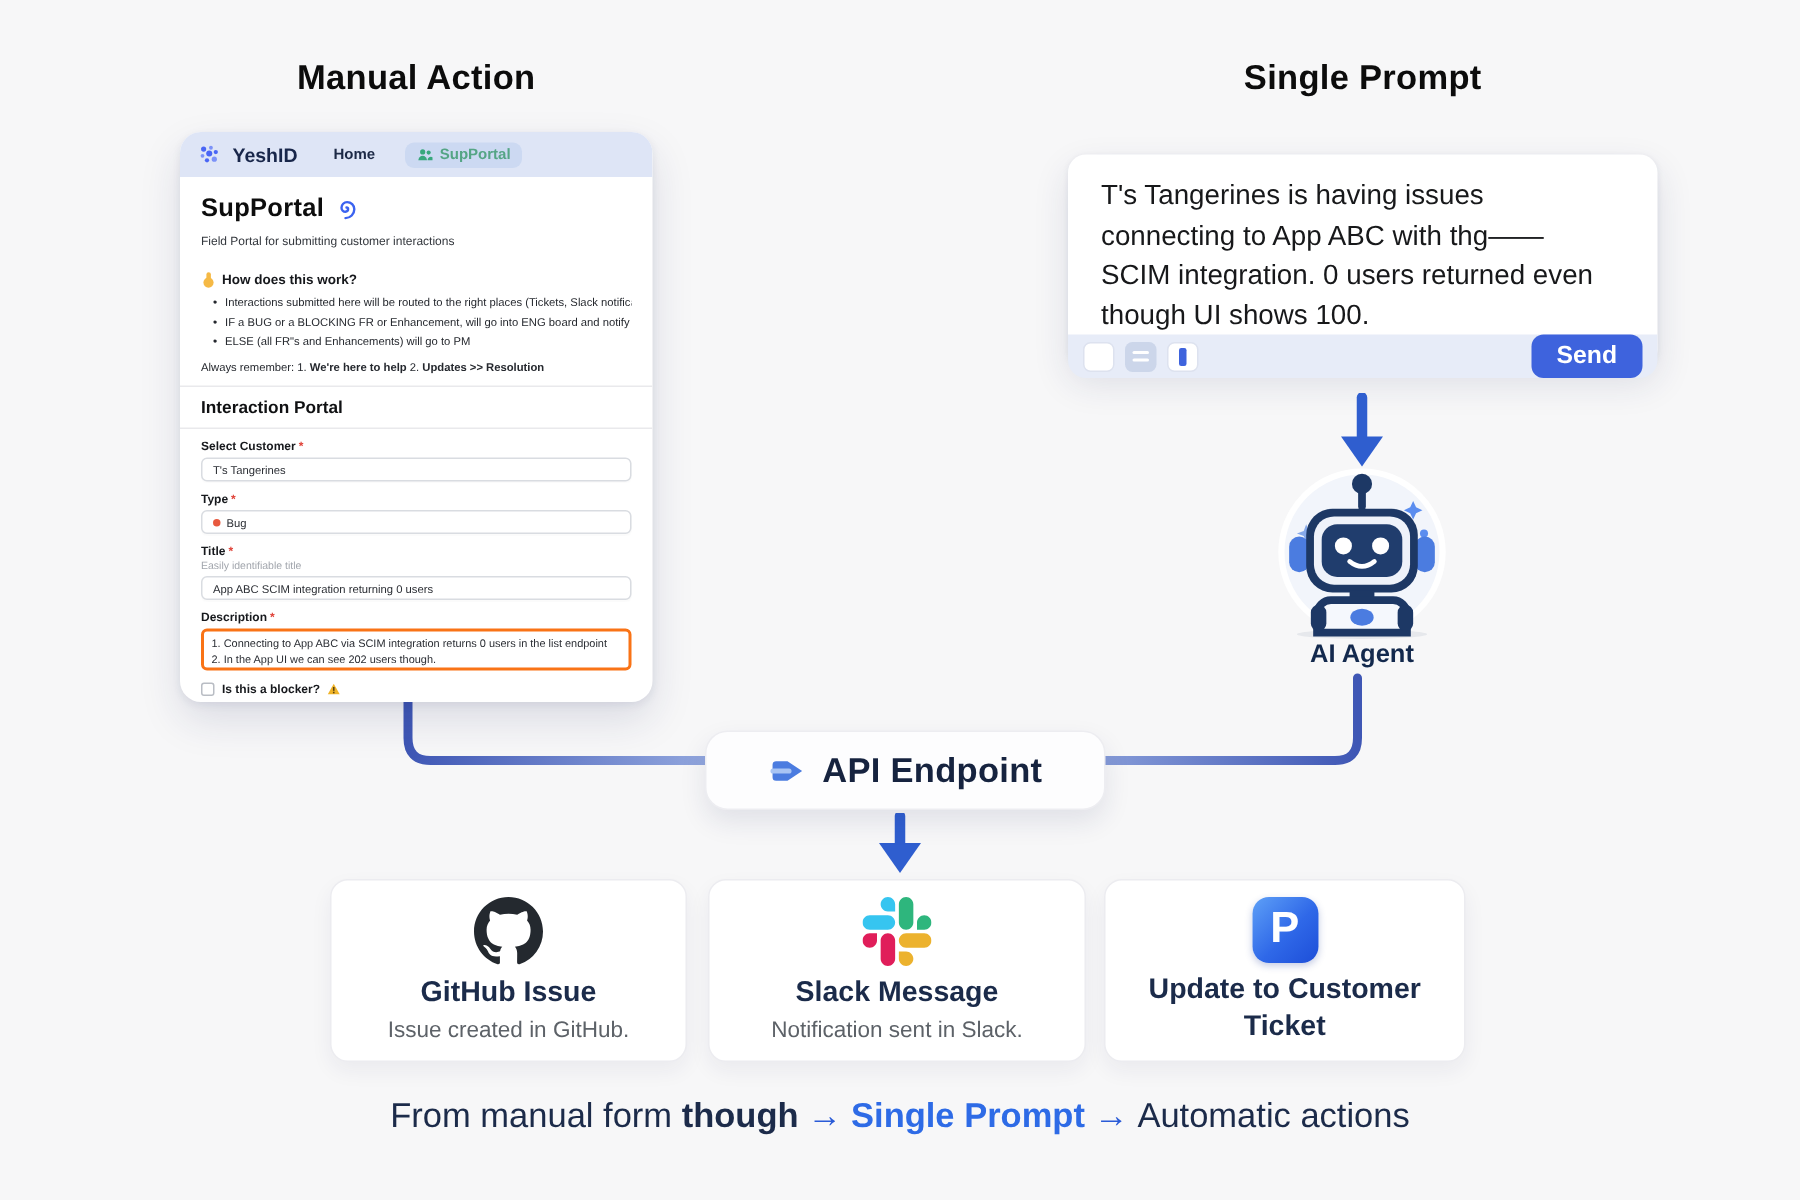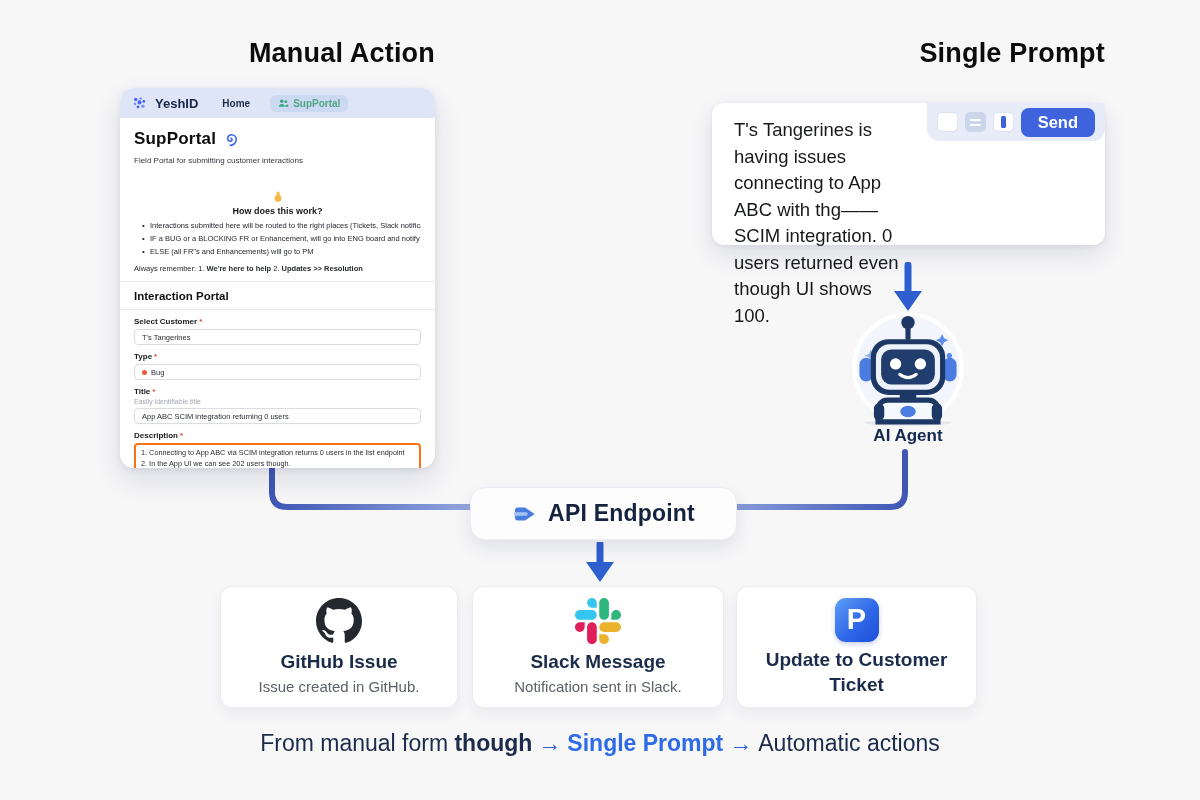--- a/index.html
+++ b/index.html
@@ -1,41 +1,41 @@
 <!DOCTYPE html>
 <html><head>
 <meta charset="utf-8">
 <style>
   * { margin:0; padding:0; box-sizing:border-box; }
   html,body { width:1200px; height:800px; overflow:hidden; }
   body { background:#f7f7f8; font-family:"Liberation Sans", sans-serif; color:#1a1a1a; }
   #stage { position:relative; width:1200px; height:800px; }
 
   
-  .col-header { position:absolute; top:38px; font-size:27px; font-weight:700; color:#0c0c0c; text-align:right; letter-spacing:0.2px; }
+  .col-header { position:absolute; top:38px; font-size:23px; font-weight:700; color:#0c0c0c; text-align:center; letter-spacing:0.2px; }
   #hdr-manual { left:120px; width:315px; }
   #hdr-single { left:712px; width:393px; }
 
   
   #connectors { position:absolute; left:0; top:0; z-index:1; pointer-events:none; }
 
   
   #portal-card { position:absolute; left:120px; top:88px; width:315px; height:380px; background:#fff;
     border-radius:14px; box-shadow:0 12px 28px rgba(30,40,90,0.13), 0 2px 6px rgba(30,40,90,0.08);
     overflow:hidden; z-index:2; }
   .p-nav { height:30px; background:#dee5f6; display:flex; align-items:center; padding:0 12px; gap:8px; }
   .p-brand { font-size:13px; font-weight:700; color:#18264a; }
   .p-home { font-size:10px; font-weight:700; color:#1c2946; margin-left:16px; cursor:pointer; }
   .p-tab { margin-left:12px; background:#ccd9f2; border-radius:6px; padding:3px 8px; display:flex; align-items:center; gap:4px;
     font-size:10px; font-weight:600; color:#55a585; cursor:pointer; }
   .p-body { padding:9px 14px 0 14px; }
   .p-title-row { display:flex; align-items:center; gap:7px; margin-top:2px; }
   .p-title { font-size:17px; font-weight:800; color:#0d0d0d; letter-spacing:0.2px; }
   .p-sub { font-size:8px; color:#33373d; margin-top:7px; }
-  .p-how { display:flex; align-items:center; gap:4px; margin-top:26px; font-size:9px; font-weight:700; color:#16181c;flex-direction:column; }
+  .p-how { display:flex; align-items:flex-start; gap:4px; margin-top:16px; font-size:9px; font-weight:700; color:#16181c; }
   .p-bullets { margin-top:5px; padding-left:8px; }
   .p-bullet { font-size:7.5px; color:#25282e; margin-top:4px; white-space:nowrap; overflow:hidden; padding-left:8px; position:relative; }
   .p-bullet::before { content:"•"; position:absolute; left:0; top:0; font-size:8px; color:#25282e; }
   .p-remember { margin-top:8px; font-size:7.5px; color:#25282e; white-space:nowrap; overflow:hidden; }
   .p-remember b { font-weight:700; }
   .p-hr { border:none; border-top:1px solid #e9e9ec; margin:8px -14px 0 -14px; }
   .p-form-head { font-size:11.5px; font-weight:800; color:#101113; padding:8px 0 7px 0; }
   .p-label { font-size:8px; font-weight:700; color:#17191d; margin-top:7px; }
   .req { color:#e0443a; font-weight:700; margin-left:2px; }
   .p-hint { font-size:7px; color:#a2a6ad; margin-top:2px; }
@@ -43,21 +43,21 @@
     padding:0 7px; display:flex; align-items:center; background:#fff; box-shadow:0 1px 1px rgba(0,0,0,0.02); }
   .p-textarea { margin-top:3px; border:2px solid #f97316; border-radius:4px; height:28px; font-size:7.3px; color:#2a2d33;
     padding:3px 5px; line-height:10.5px; background:#fff; white-space:nowrap; overflow:hidden; }
   .bug-dot { display:inline-block; width:5px; height:5px; border-radius:50%; background:#e8593f; margin-right:4px; }
   .p-blocker { display:flex; align-items:center; gap:5px; margin-top:8px; font-size:8px; font-weight:700; color:#17191d; }
   .p-checkbox { width:9px; height:9px; border:1px solid #b9bdc4; border-radius:2px; background:#fff; }
 
   
   #prompt-card { position:absolute; left:712px; top:103px; width:393px; height:142px; background:#fff;
     border-radius:12px; box-shadow:0 10px 24px rgba(30,40,90,0.12), 0 1px 4px rgba(30,40,90,0.08); z-index:2;
-    display:flex; flex-direction:row; }
+    display:flex; flex-direction:column; }
   .prompt-text { padding:14px 20px 0 22px; font-size:18.5px; line-height:26.5px; color:#17181a; flex:1; }
   .prompt-toolbar { height:38px; background:#e7ecf8; border-radius:0 0 12px 12px; display:flex; align-items:center;
     padding:0 10px; gap:7px; }
   .tb-icon { width:21px; height:20px; border-radius:5px; cursor:pointer; }
   .tb-white { background:#fff; border:1px solid #dde2ef; }
   .tb-lines { background:#ccd6ea; display:flex; flex-direction:column; align-items:center; justify-content:center; gap:3px; }
   .tb-lines i { display:block; width:11px; height:2px; background:#fff; border-radius:1px; }
   .tb-cursor { background:#fff; border:1px solid #dde2ef; display:flex; align-items:center; justify-content:center; }
   .tb-cursor i { display:block; width:5px; height:12px; background:#3e63dd; border-radius:1.5px; }
   .send-btn { margin-left:auto; background:#3e63dd; color:#fff; font-size:16.5px; font-weight:700; border:none;

